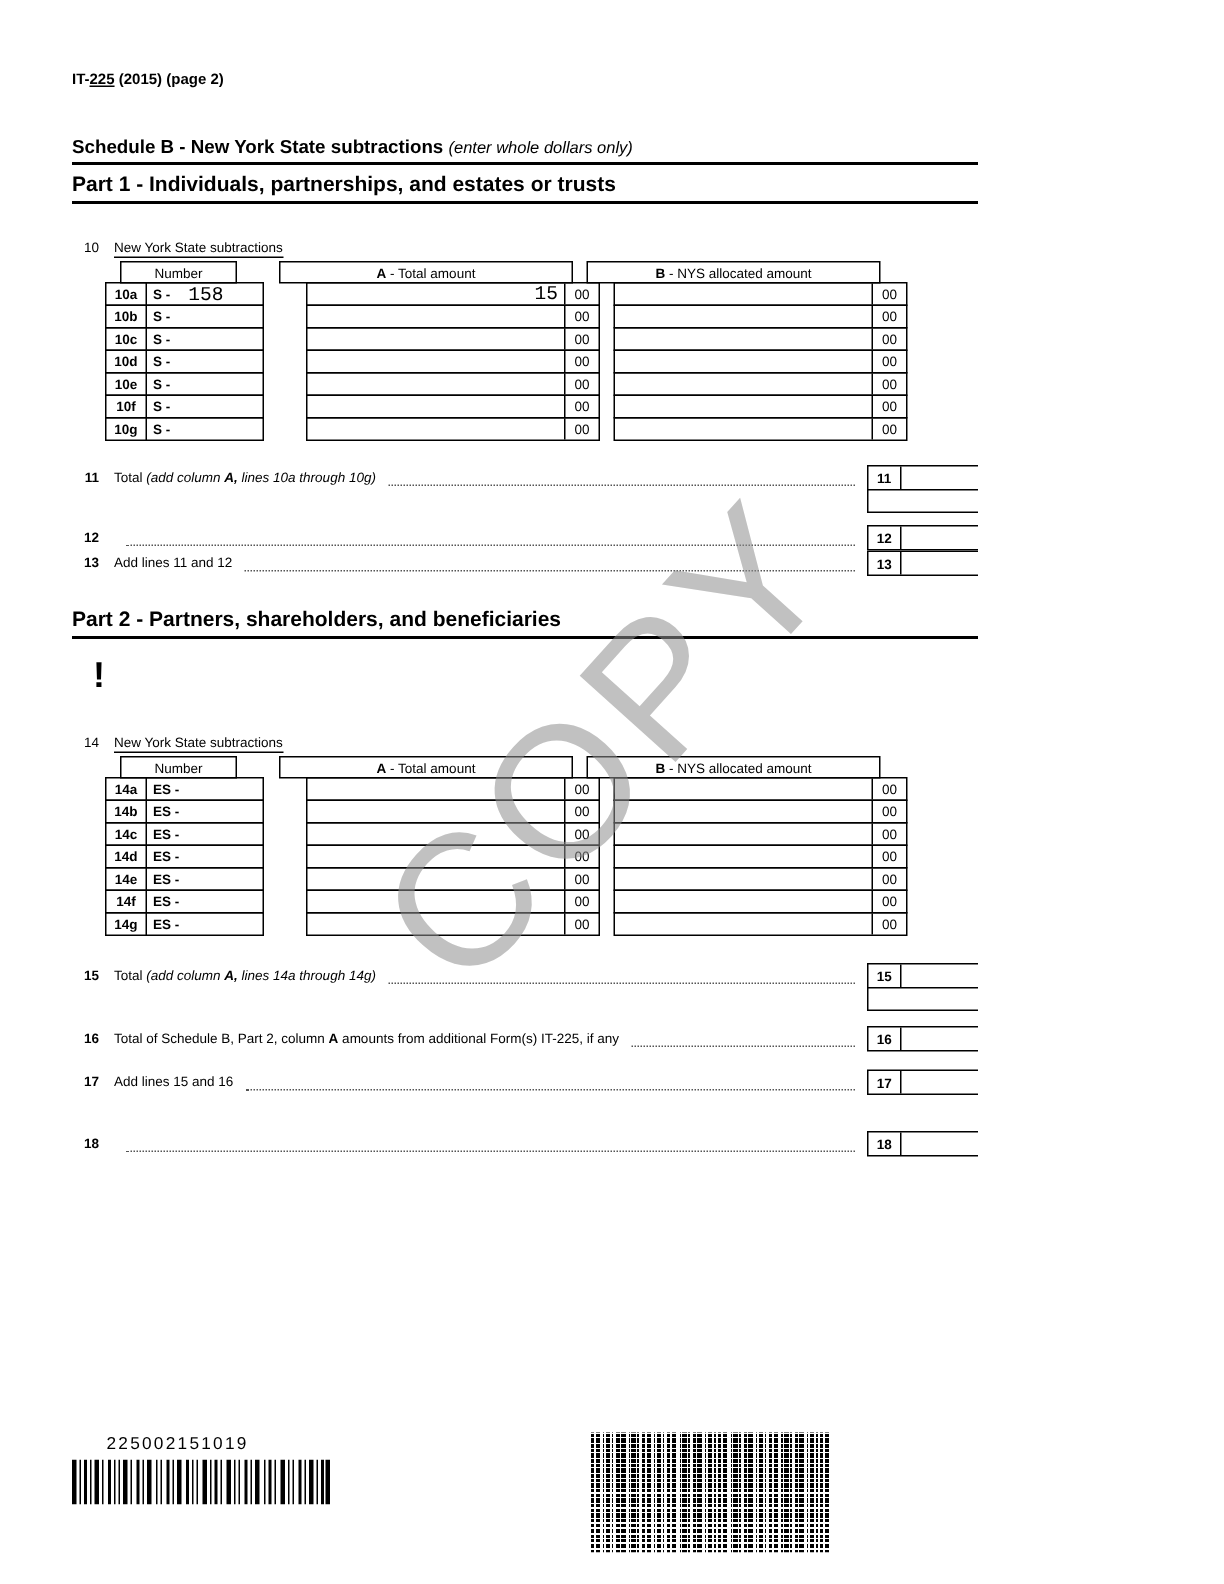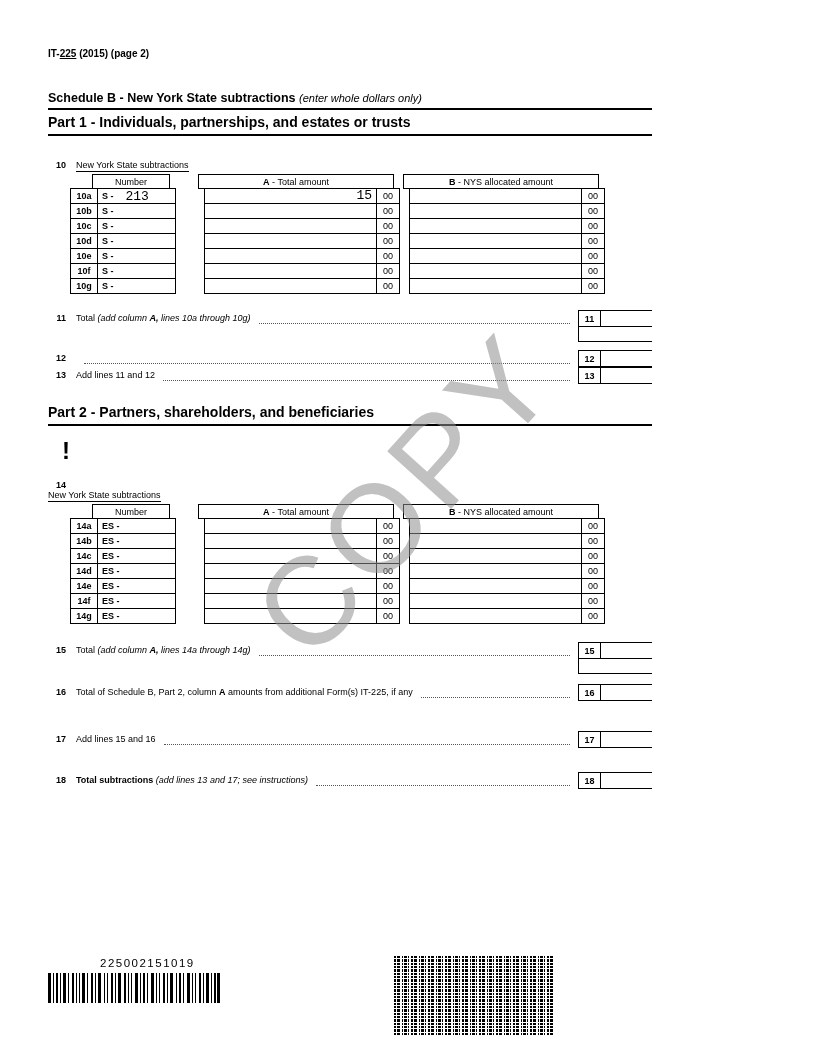--- a/index.html
+++ b/index.html
@@ -18,26 +18,26 @@
   .hdr-right { font-size:7px; letter-spacing:0.3px; }
 
   
   .schedule-title { margin-top:32px; padding-bottom:3px; border-bottom:2.5px solid #000;
     font-size:12.5px; font-weight:bold; }
   .schedule-title .note { font-weight:normal; font-style:italic; font-size:11px; }
   .part-title { padding:4px 0 4px; border-bottom:2px solid #000; font-size:14px; font-weight:bold; }
 
   
   .sub-label-row { display:flex; margin-top:24px; font-size:9px; align-items:baseline; }
-  .sub-label-row .line-no { font-weight:bold; width:18px; text-align:right; margin-right:10px; }
+  .sub-label-row .line-no { font-weight:normal; width:18px; text-align:right; margin-right:10px; }
   .sub-label-row .lbl { border-bottom:1px solid #000; padding-bottom:1px; }
 
   
   .sub-table { margin-top:2px; font-size:9px; }
-  .thead { display:flex; margin-left:44px; }
+  .thead { display:flex; margin-left:32px; }
   .th { border:1px solid #000; text-align:center; height:15px; line-height:14px; }
   .th-number { width:78px; }
   .th-a { width:196px; margin-left:28px; }
   .th-b { width:196px; margin-left:9px; }
   .trow { display:flex; height:16px; margin-top:-1px;padding-left:22px; }
   .cell-id { width:28px; border:1px solid #000; font-weight:bold; text-align:center; line-height:15px; font-size:9px; }
   .cell-code { width:78px; border:1px solid #000; border-left:none; padding-left:4px;
     display:flex; align-items:center; font-weight:bold; }
   .cell-code .code { margin-left:12px; font-family:"Liberation Mono", monospace; font-weight:normal; font-size:13px; }
   .cell-amt { border:1px solid #000; display:flex; }
@@ -55,35 +55,35 @@
   .leader { flex:1; border-bottom:1.5px dotted #555; margin:12px 8px 0 8px; height:2px; min-width:20px; }
   .abox { width:190px; display:flex; flex-direction:column; }
   .abox-row { display:flex; height:17px; border:1px solid #000; background:#fff; }
   .abox-row + .abox-row { margin-top:-1px; height:16px; }
   .abox-num { width:22px; border-right:1px solid #000; font-weight:bold; text-align:center; line-height:16px; font-size:9px; }
   .abox-dollars { flex:1; text-align:right; padding-right:4px; font-family:"Liberation Mono", monospace;
     font-size:13px; line-height:15px; }
   .abox-cents { width:26px; border-left:1px solid #000; text-align:center; line-height:16px; font-size:9px; }
 
   .mt16 { margin-top:16px; } .mt8 { margin-top:8px; } .mt12 { }
-  .mt14 { margin-top:14px;flex-direction:column; } .mt18 { margin-top:18px; } .mt10 { margin-top:10px; }
-  .mt13 { margin-top:30px; } .mt24 { margin-top:24px; }
+  .mt14 { margin-top:24px; } .mt18 { margin-top:18px; } .mt10 { margin-top:10px; }
+  .mt13 { margin-top:12px; } .mt24 { margin-top:24px; }
 
   
   .warning { display:flex; margin-top:10px; }
   .warn-mark { font-size:24px; font-weight:bold; margin-left:14px; width:28px; line-height:30px; }
   .warn-lines { font-size:9px; line-height:11.5px; padding-top:2px; }
 
   
   .watermark { position:absolute; left:405px; top:495px; transform:translate(-50%,-50%) rotate(-48deg);
     font-size:125px; font-weight:normal; color:#8f8f8f; opacity:0.55; letter-spacing:6px;
     pointer-events:none; font-family:"Liberation Sans", sans-serif; }
 
   
-  .bc-number { position:absolute; left:100px; top:957px; font-size:11.5px; letter-spacing:1.5px; }
+  .bc-number { position:absolute; left:71px; top:957px; font-size:11.5px; letter-spacing:1.5px; }
   .bc1d { position:absolute; left:48px; top:973px; }
   .bc2d { position:absolute; left:394px; top:955px; width:160px; height:80px;
     background-image:
       repeating-linear-gradient(0deg, rgba(255,255,255,0) 0 2px, #fff 2px 3px, rgba(255,255,255,0) 3px 6px, #fff 6px 7px, rgba(255,255,255,0) 7px 9px, #fff 9px 10px),
       repeating-linear-gradient(90deg, #000 0 2px, #fff 2px 3px, #000 3px 6px, #fff 6px 8px, #000 8px 9px, #fff 9px 10px, #000 10px 13px, #fff 13px 14px, #000 14px 15px, #fff 15px 17px);
   }
   b { font-weight:bold; }
 </style>
 </head>
 <body>
@@ -109,21 +109,21 @@
       <div class="thead">
         <div class="th th-number">Number</div>
         <div class="th th-a"><b>A</b><span> - Total amount</span></div>
         <div class="th th-b"><b>B</b><span> - NYS allocated amount</span></div>
       </div>
 
       <div class="trow">
         <div class="cell-id">10a</div>
         <div class="cell-code">
             <span>S -</span>
-            <span class="code">213</span>
+            <span class="code">158</span>
           </div>
         <div class="cell-amt cell-a">
             <span class="dollars">15</span>
             <span class="cents">00</span>
           </div>
         <div class="cell-amt cell-b">
             <span class="dollars"></span>
             <span class="cents">00</span>
           </div>
       </div>
@@ -418,21 +418,20 @@
         <div class="abox-row">
           <div class="abox-num">17</div>
           <div class="abox-dollars"></div>
           <div class="abox-cents">00</div>
         </div>
       </div>
     </div>
 
     <div class="total-row mt24">
       <div class="line-no">18</div>
-      <div class="line-label"><b>Total subtractions </b><span class="it">(add lines 13 and 17; see instructions)</span></div>
       <div class="leader"></div>
       <div class="abox">
         <div class="abox-row">
           <div class="abox-num">18</div>
           <div class="abox-dollars">15</div>
           <div class="abox-cents">00</div>
         </div>
       </div>
     </div>
 

